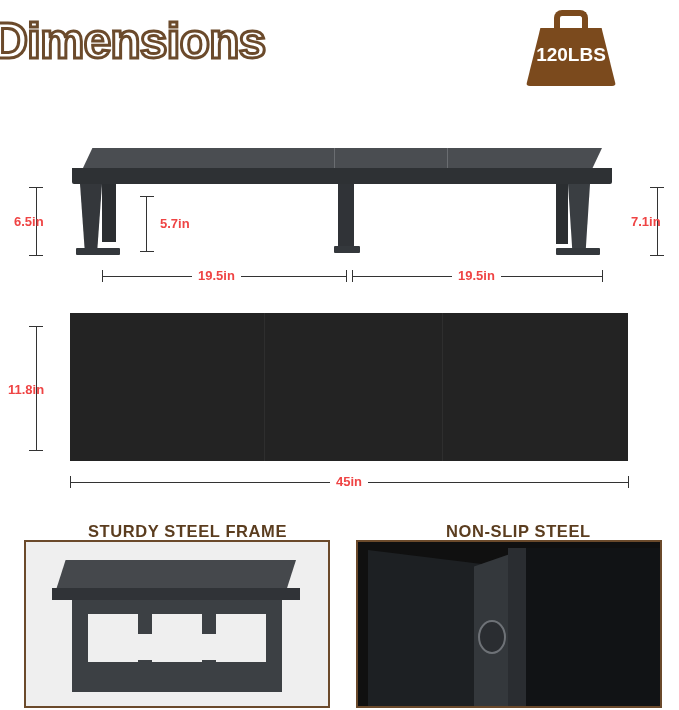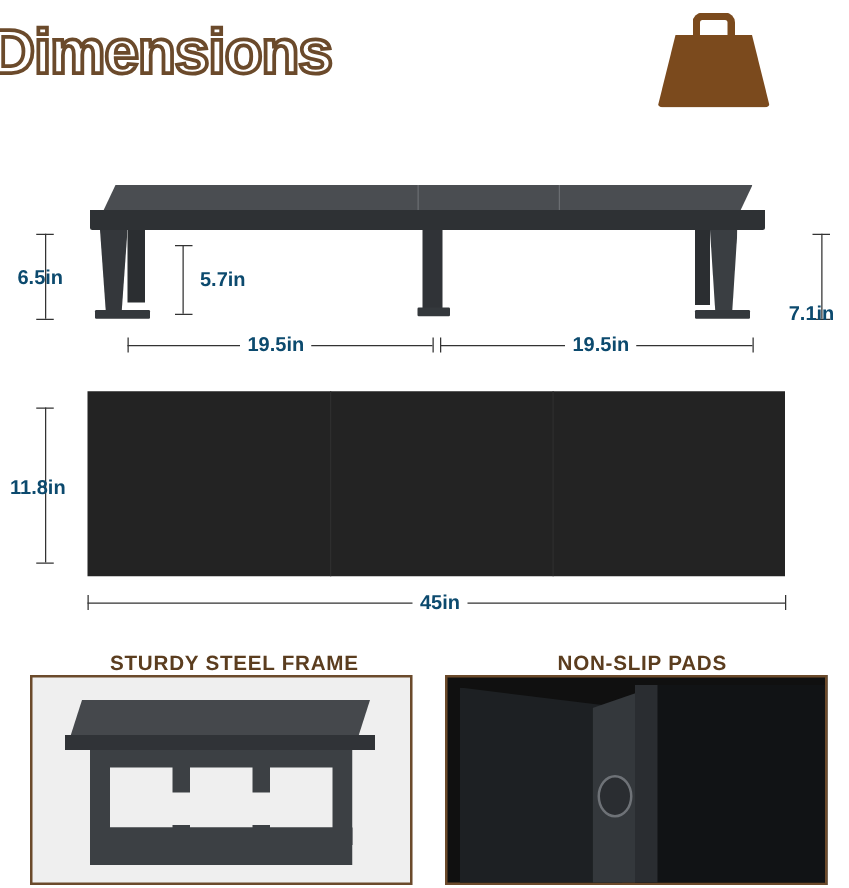--- a/index.html
+++ b/index.html
@@ -78,23 +78,23 @@
     margin-top: 6px;
     font-size: 14.5px;
     font-weight: bold;
     color: #5b3d1f;
     letter-spacing: 0.4px;
   }
 
   
   .dim-label {
     position: absolute;
-    font-size: 16px;
-    font-weight: bold;
-    color: #0c4a6e;
+    font-size: 13px;
+    font-weight: bold;
+    color: #ef4444;
     white-space: nowrap;
   }
   .vline {
     position: absolute;
     width: 1px;
     background: #333;
   }
   .hline {
     position: absolute;
     height: 1px;
@@ -302,20 +302,21 @@
 </style>
 </head>
 <body>
 
 <div class="title">Dimensions</div>
 
 <div class="weight-badge">
   <div class="weight-icon">
     <div class="weight-handle"></div>
     <div class="weight-trap"></div>
+    <div class="weight-text">120LBS</div>
   </div>
 </div>
 
 <div class="riser">
   <div class="deck-top"></div>
   <div class="deck-seam" style="left:262px;"></div>
   <div class="deck-seam" style="left:375px;"></div>
   <div class="deck-front"></div>
 
   <div class="leg-slant-l" style="left:8px;"></div>
@@ -336,21 +337,21 @@
 <div class="dim-label" style="left:14px; top:214px;">6.5in</div>
 
 <div class="vline" style="left:146px; top:196px; height:55px;"></div>
 <div class="tick-h" style="left:140px; top:196px;"></div>
 <div class="tick-h" style="left:140px; top:251px;"></div>
 <div class="dim-label" style="left:160px; top:216px;">5.7in</div>
 
 <div class="vline" style="left:657px; top:187px; height:68px;"></div>
 <div class="tick-h" style="left:650px; top:187px;"></div>
 <div class="tick-h" style="left:650px; top:255px;"></div>
-<div class="dim-label" style="left:631px; top:214px;margin-top:29px;">7.1in</div>
+<div class="dim-label" style="left:631px; top:214px;">7.1in</div>
 
 <div class="hline" style="left:102px; top:276px; width:244px;"></div>
 <div class="tick-v" style="left:102px; top:270px;"></div>
 <div class="tick-v" style="left:346px; top:270px;"></div>
 <div class="dim-label" style="left:192px; top:268px; background:#fff; padding:0 6px;">19.5in</div>
 
 <div class="hline" style="left:352px; top:276px; width:250px;"></div>
 <div class="tick-v" style="left:352px; top:270px;"></div>
 <div class="tick-v" style="left:602px; top:270px;"></div>
 <div class="dim-label" style="left:452px; top:268px; background:#fff; padding:0 6px;">19.5in</div>
@@ -375,20 +376,20 @@
   <div class="sf-top"></div>
   <div class="sf-lip"></div>
   <div class="sf-frame"></div>
   <div class="sf-hole" style="left:62px; top:72px; width:50px; height:48px;"></div>
   <div class="sf-hole" style="left:126px; top:72px; width:50px; height:48px;"></div>
   <div class="sf-hole" style="left:190px; top:72px; width:50px; height:48px;"></div>
   <div class="sf-hole" style="left:100px; top:92px; width:100px; height:26px; background:#efefef;"></div>
   <div class="sf-hole" style="left:46px; top:120px; width:210px; height:14px; background:#3c4044;"></div>
 </div>
 
-<div class="feature-title" style="left:446px; top:522px;">NON-SLIP PADS</div>
+<div class="feature-title" style="left:446px; top:522px;">NON-SLIP STEEL</div>
 <div class="feature-box fb-right">
   <div class="pad-left"></div>
   <div class="pad-edge"></div>
   <div class="pad-right"></div>
   <div class="pad-shine"></div>
   <div class="pad-circle"></div>
 </div>
 
 </body></html>

